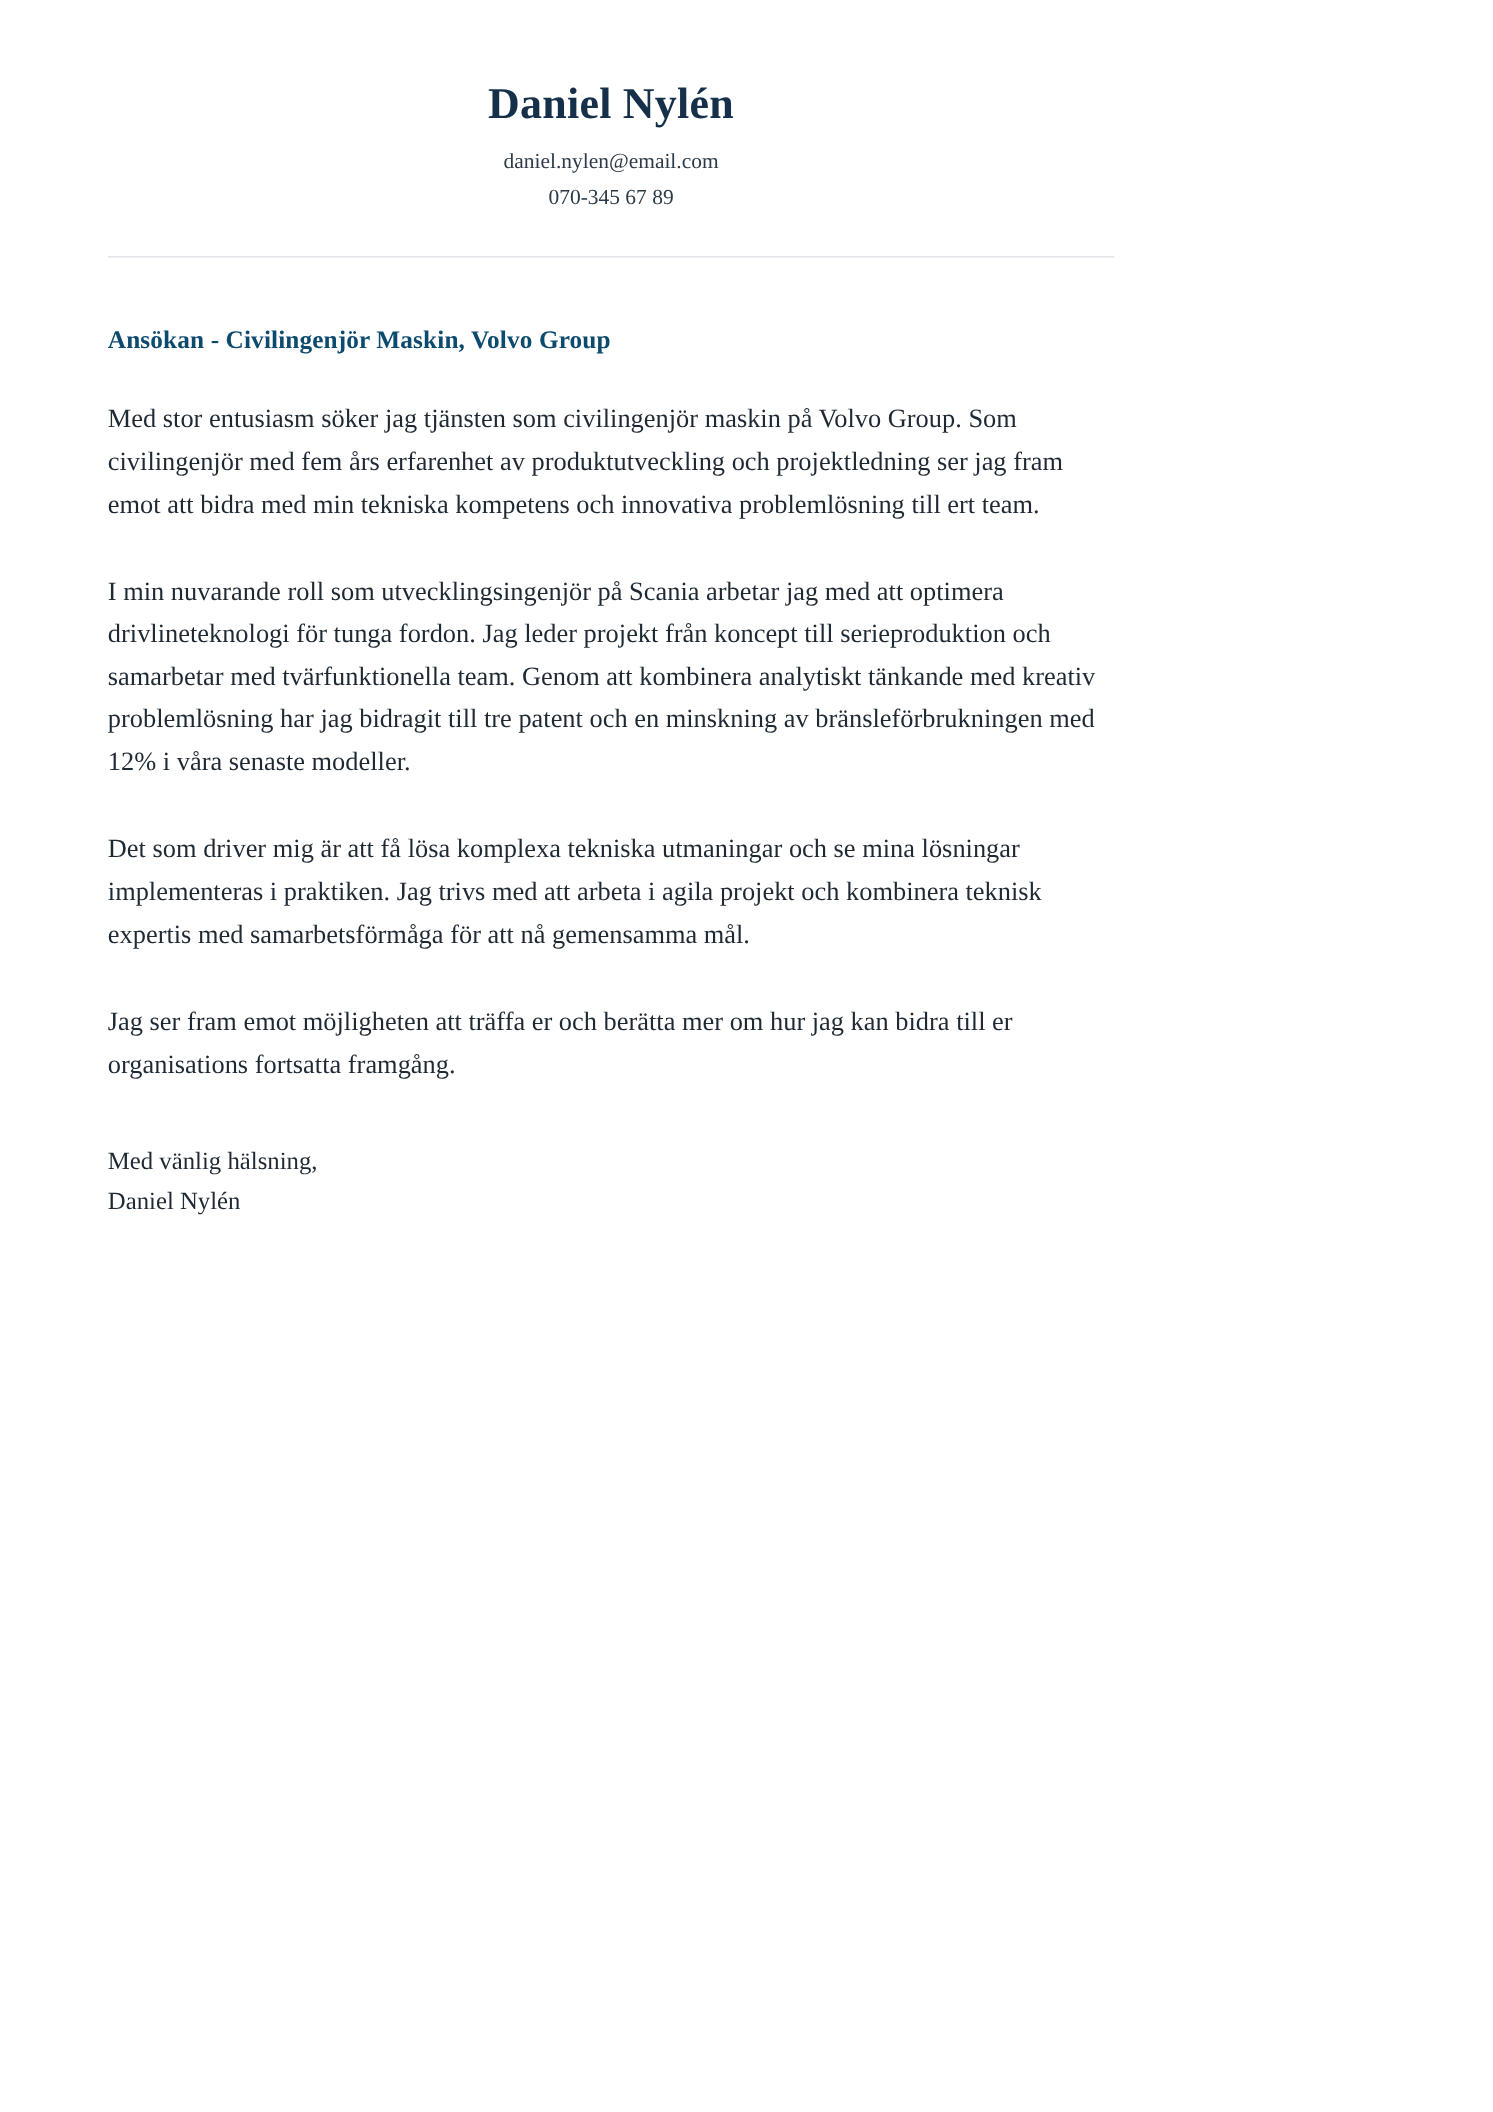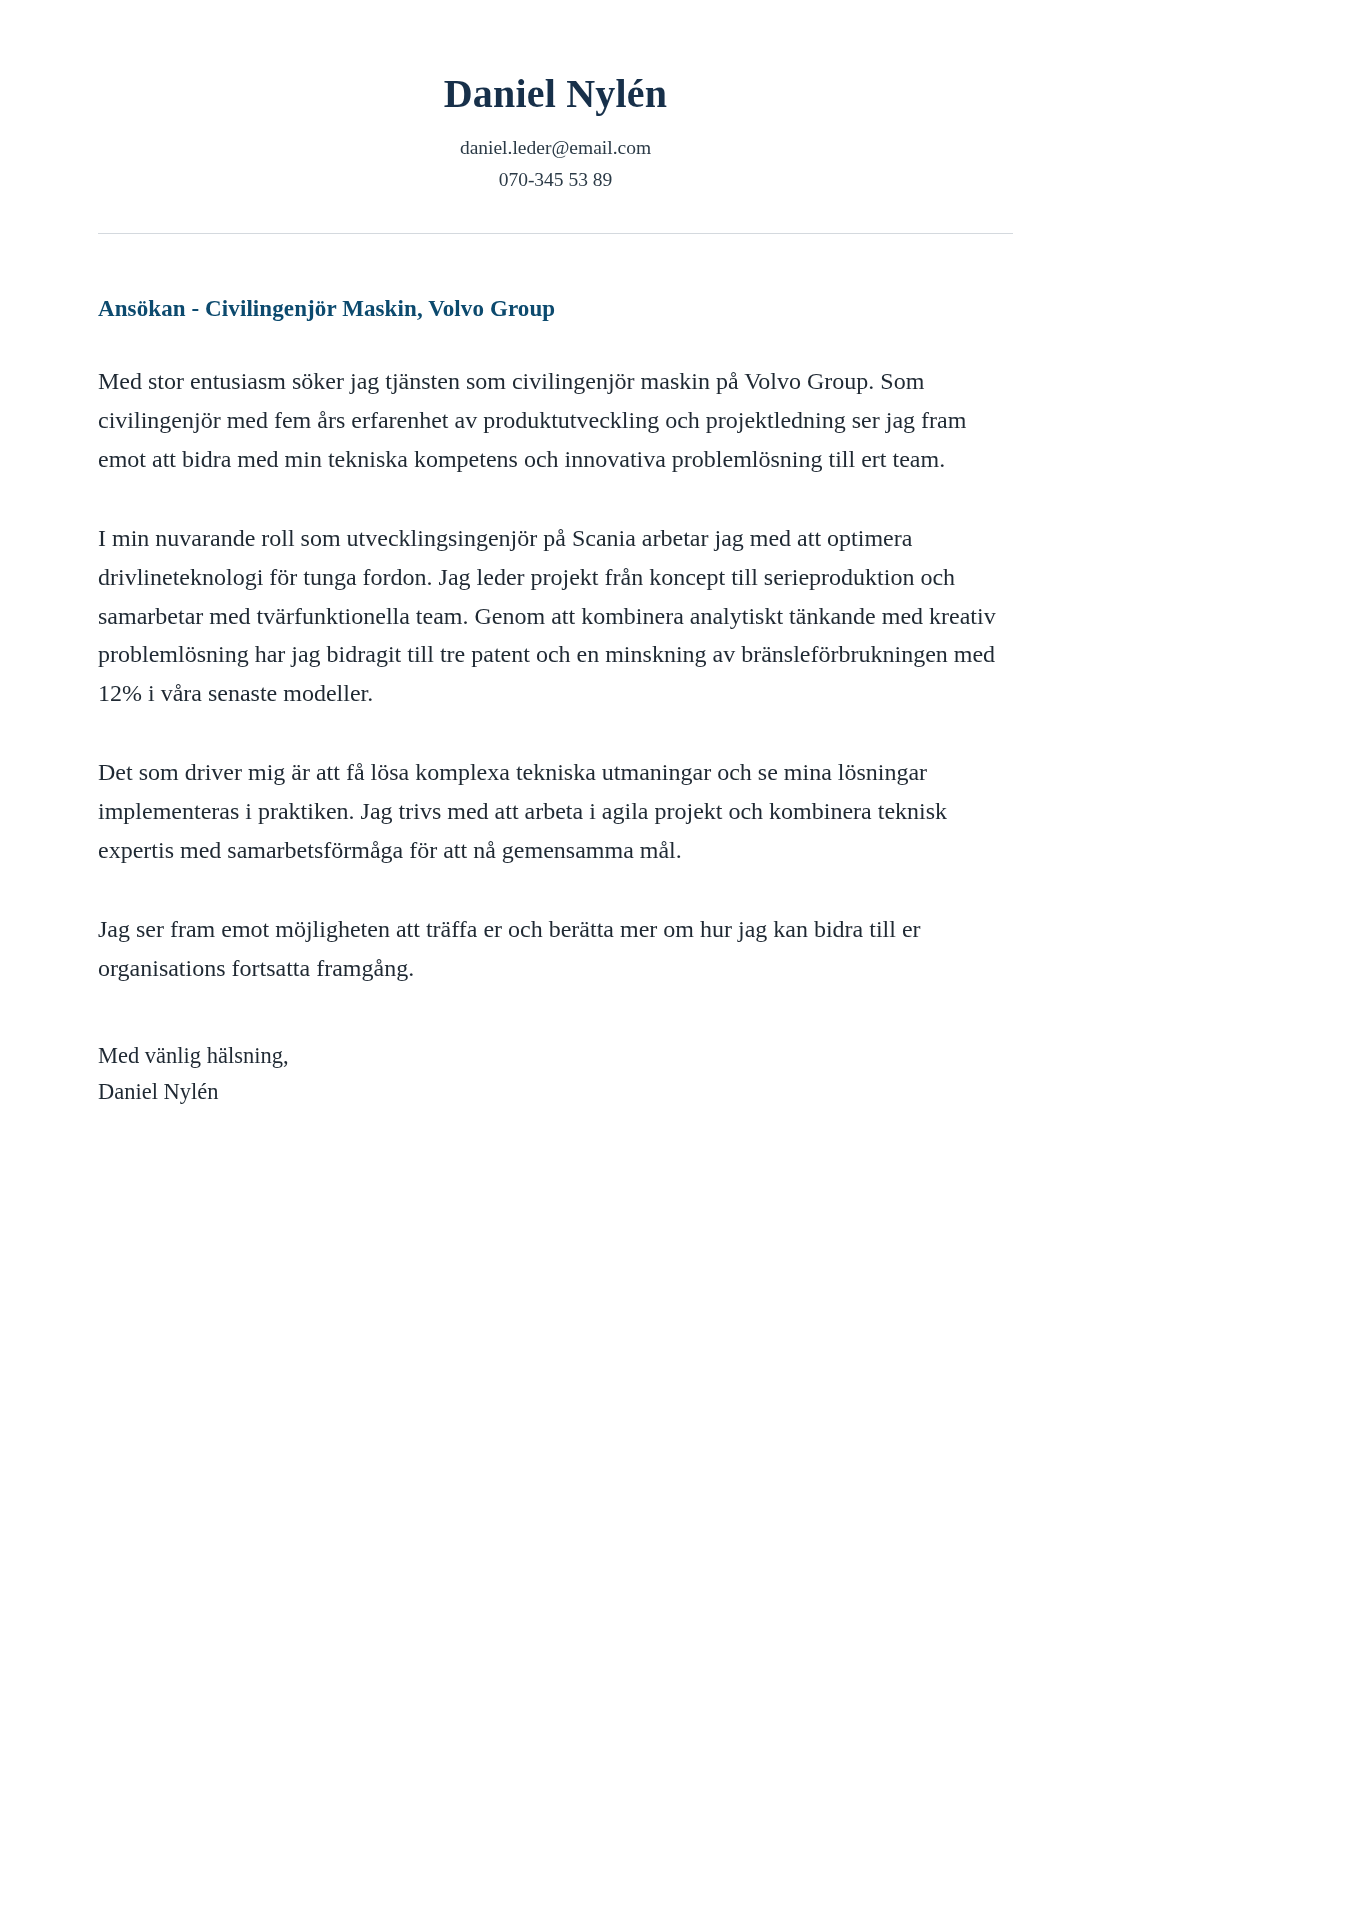--- a/index.html
+++ b/index.html
@@ -71,22 +71,22 @@
     margin: 0;
   }
 </style>
 </head>
 <body>
 
 <div class="page">
 
   <div class="letter-header">
     <h1 class="name">Daniel Nylén</h1>
-    <p class="contact-line">daniel.leder@email.com</p>
-    <p class="contact-line">070-345 53 89</p>
+    <p class="contact-line">daniel.nylen@email.com</p>
+    <p class="contact-line">070-345 67 89</p>
   </div>
 
   <hr class="divider">
 
   <h2 class="subject">Ansökan - Civilingenjör Maskin, Volvo Group</h2>
 
   <div class="body-text">
     <p class="para">Med stor entusiasm söker jag tjänsten som civilingenjör maskin på Volvo Group. Som civilingenjör med fem års erfarenhet av produktutveckling och projektledning ser jag fram emot att bidra med min tekniska kompetens och innovativa problemlösning till ert team.</p>
     <p class="para">I min nuvarande roll som utvecklingsingenjör på Scania arbetar jag med att optimera drivlineteknologi för tunga fordon. Jag leder projekt från koncept till serieproduktion och samarbetar med tvärfunktionella team. Genom att kombinera analytiskt tänkande med kreativ problemlösning har jag bidragit till tre patent och en minskning av bränsleförbrukningen med 12% i våra senaste modeller.</p>
     <p class="para">Det som driver mig är att få lösa komplexa tekniska utmaningar och se mina lösningar implementeras i praktiken. Jag trivs med att arbeta i agila projekt och kombinera teknisk expertis med samarbetsförmåga för att nå gemensamma mål.</p>

